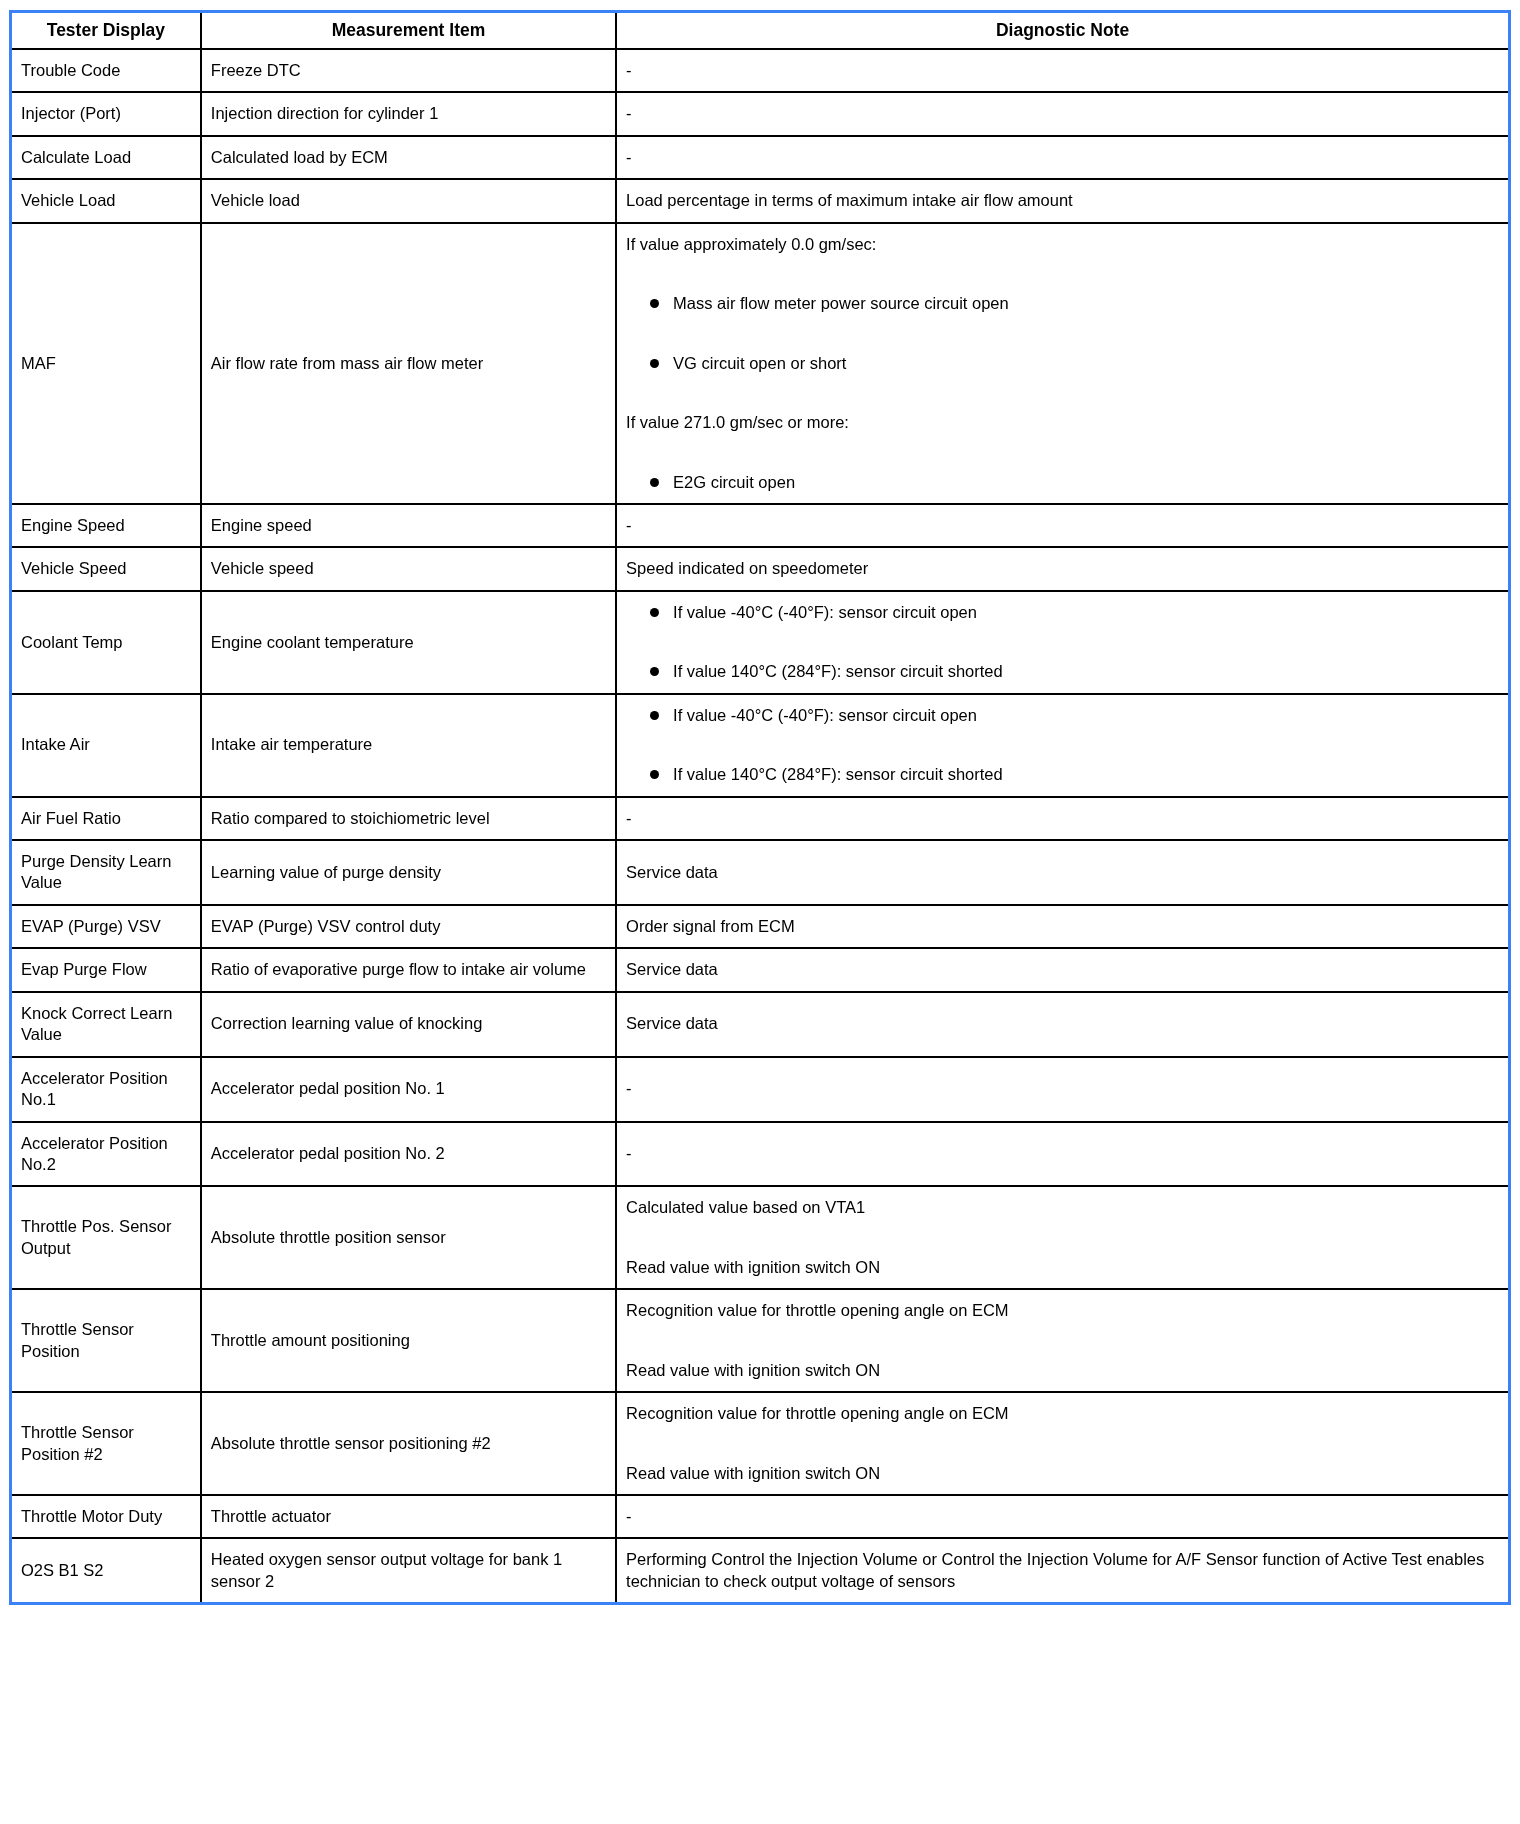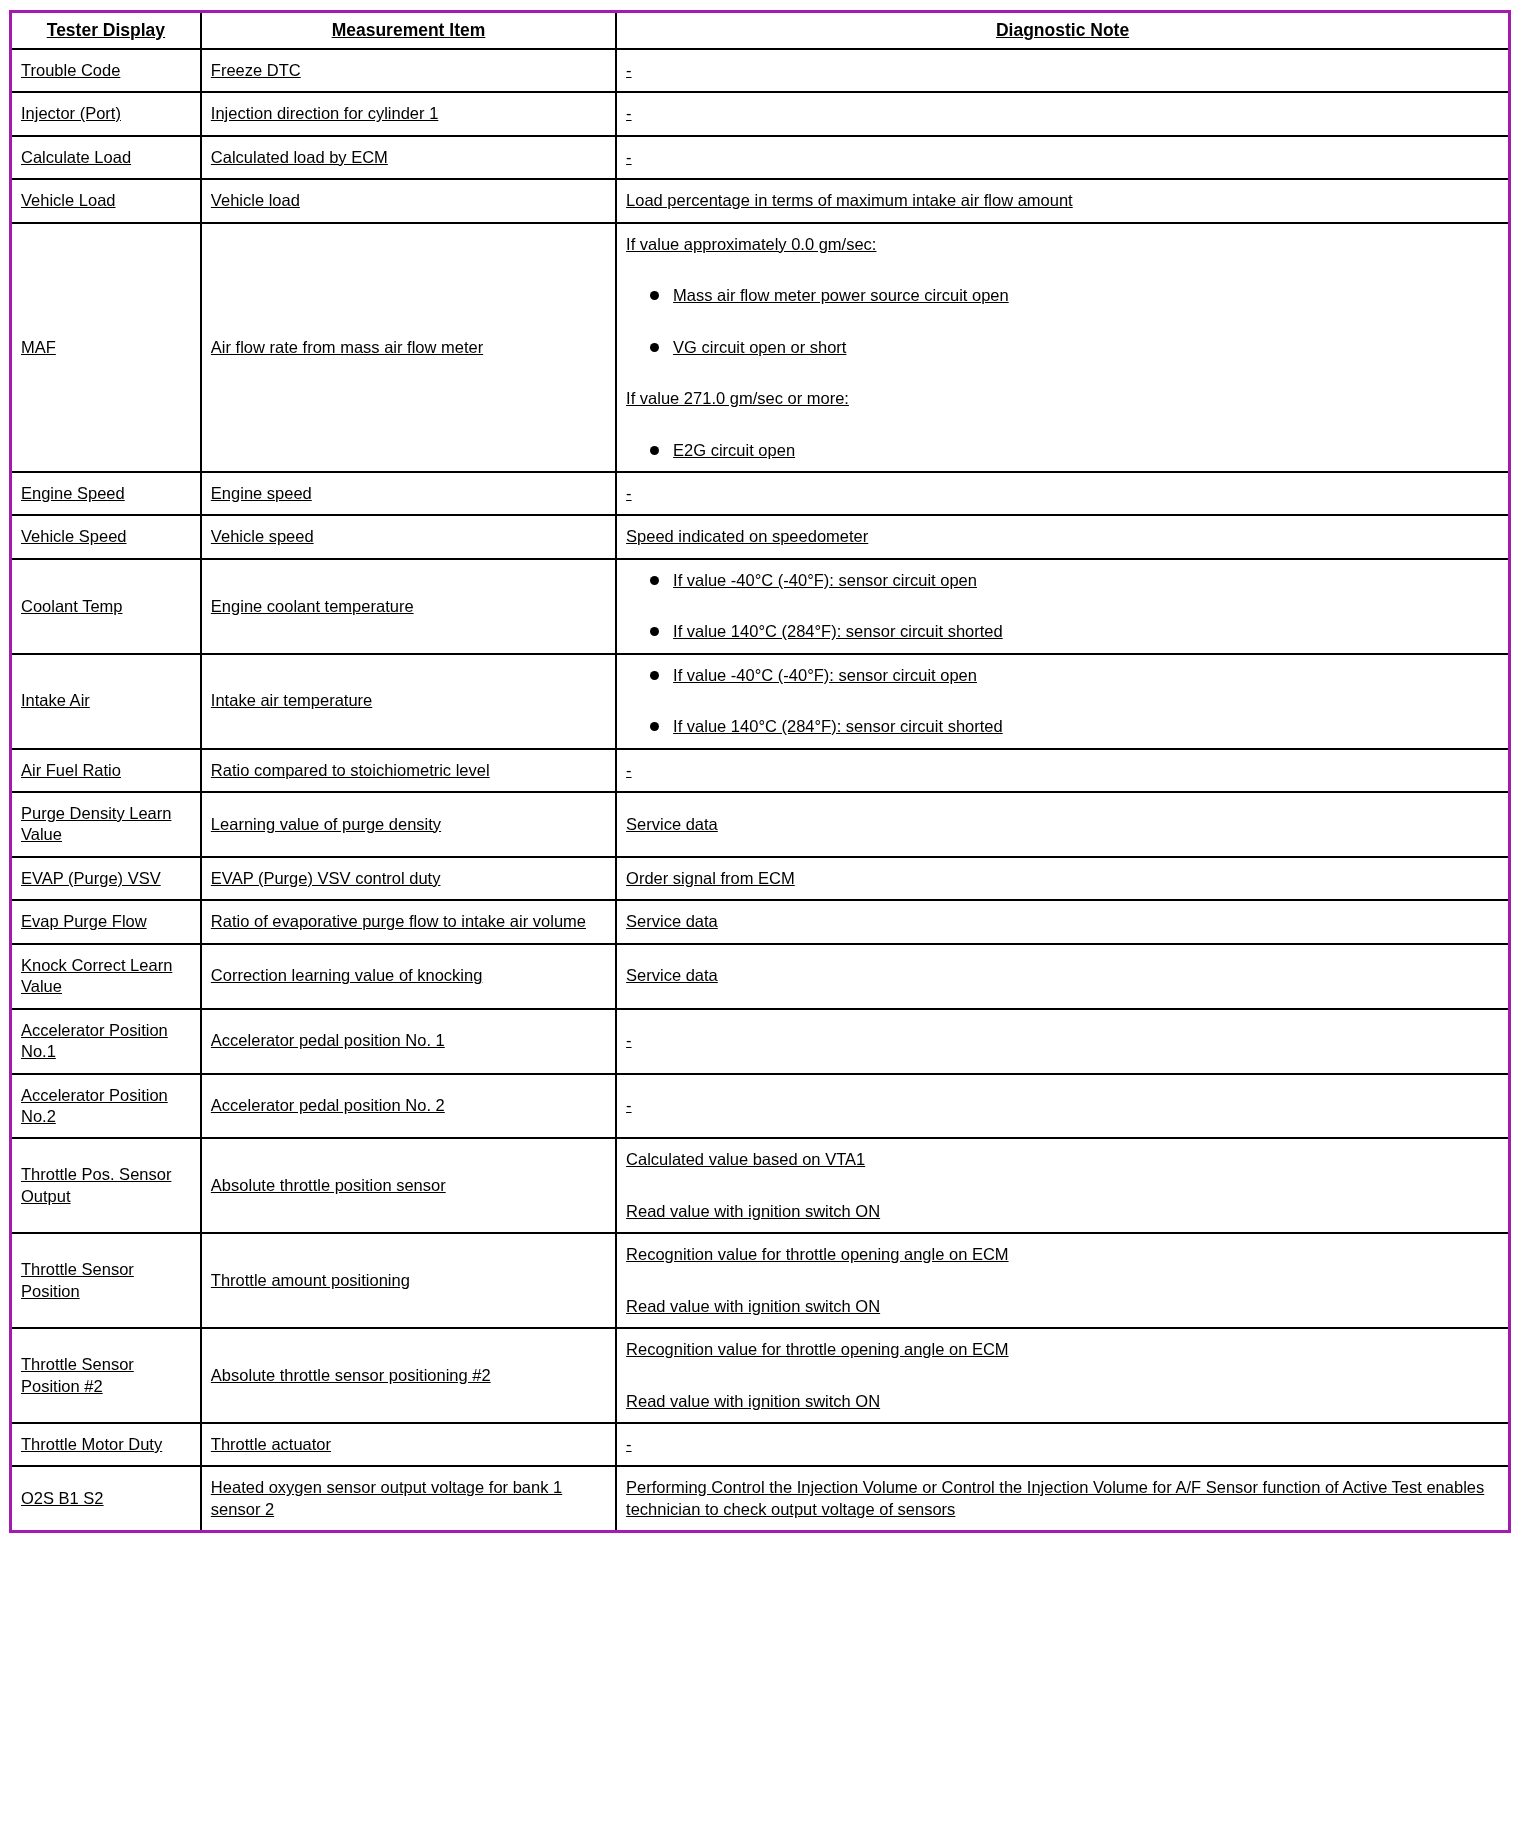--- a/index.html
+++ b/index.html
@@ -13,23 +13,22 @@
     min-height: 1824px;
     font-family: "Liberation Sans", "DejaVu Sans", sans-serif;
     color: #000000;
   }
   .page {
     padding: 10px 9px;
   }
   table.data-table {
     width: 100%;
     border-collapse: collapse;
-    border: 3px solid #a21caf;
+    border: 3px solid #3b82f6;
     table-layout: fixed;
-    text-decoration: underline;
   }
   th, td {
     border: 2px solid #000000;
   }
   th {
     font-size: 17.5px;
     font-weight: bold;
     text-align: center;
     padding: 7px 6px;
     line-height: 1.2;
@@ -39,21 +38,21 @@
     line-height: 1.3;
     padding: 10px 9px;
     vertical-align: middle;
     text-align: left;
     word-wrap: break-word;
   }
   .col-tester  { width: 12.7%; }
   .col-item    { width: 27.7%; }
   .col-note    { width: 59.6%; }
   .note-line { margin: 0; }
-  .note-line + .note-line { margin-top: 30px; }
+  .note-line + .note-line { margin-top: 38px; }
   .note-line.bullet { padding-left: 24px; }
   .dot {
     display: inline-block;
     width: 9px;
     height: 9px;
     border-radius: 50%;
     background: #000000;
     margin-right: 14px;
     vertical-align: middle;
     position: relative;

